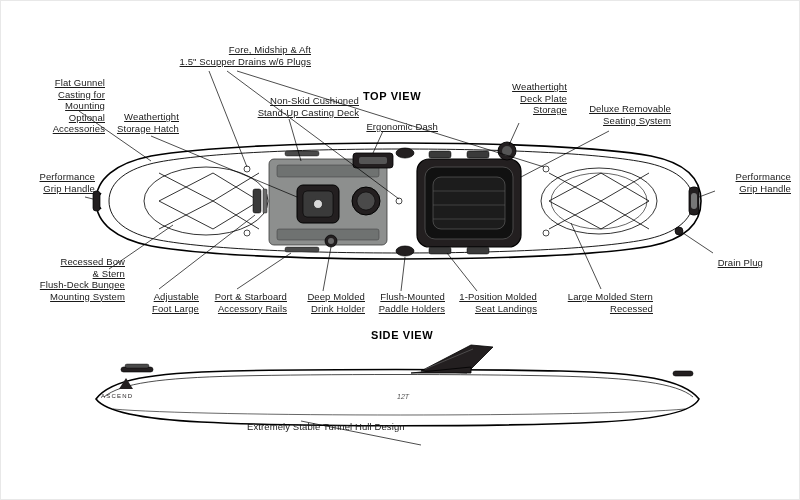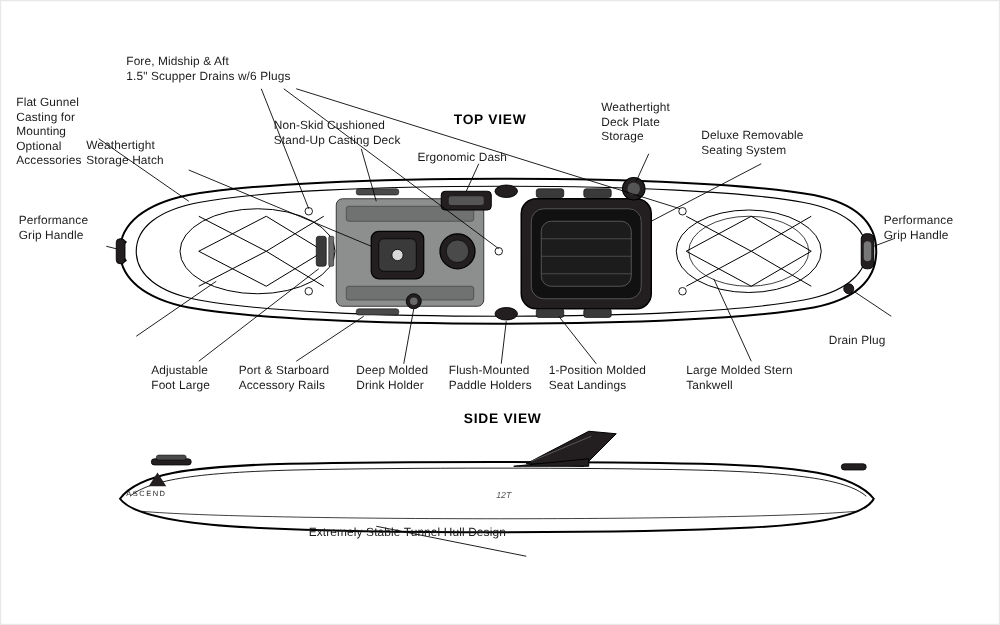--- a/index.html
+++ b/index.html
@@ -21,21 +21,21 @@
     box-sizing: border-box;
   }
   .lbl {
     position: absolute;
     font-size: 9.5px;
     line-height: 11.5px;
     color: #1a1a1a;
     white-space: pre-line;
     letter-spacing: 0.1px;
   }
-  .lbl.c { text-align: left; }
+  .lbl.c { text-align: right; text-decoration: underline; }
   .lbl.l { text-align: left; }
   .viewtitle {
     position: absolute;
     font-size: 11px;
     font-weight: bold;
     letter-spacing: 0.6px;
     color: #000;
   }
   svg.art {
     position: absolute;
@@ -234,40 +234,44 @@
 
   <div class="lbl c" style="left:560px; top:102px; width:110px;">Deluxe  Removable
 Seating System</div>
 
   <div class="lbl c" style="left:14px; top:170px; width:80px;">Performance
 Grip Handle</div>
 
   <div class="lbl c" style="left:706px; top:170px; width:84px;">Performance
 Grip Handle</div>
 
-  <div class="lbl c" style="left:662px; top:256px; width:76px;margin-top:10px;">Drain Plug</div>
-
+  <div class="lbl c" style="left:686px; top:256px; width:76px;">Drain Plug</div>
+
+  <div class="lbl c" style="left:22px; top:255px; width:102px;">Recessed Bow
+&amp; Stern
+Flush-Deck Bungee
+Mounting System</div>
 
   <div class="lbl c" style="left:120px; top:290px; width:78px;">Adjustable
 Foot Large</div>
 
   <div class="lbl c" style="left:190px; top:290px; width:96px;">Port &amp; Starboard
 Accessory Rails</div>
 
   <div class="lbl c" style="left:358px; top:290px; width:86px;">Flush-Mounted
 Paddle Holders</div>
 
   <div class="lbl c" style="left:284px; top:290px; width:80px;">Deep Molded
 Drink Holder</div>
 
   <div class="lbl c" style="left:438px; top:290px; width:98px;">1-Position Molded
 Seat Landings</div>
 
   <div class="lbl c" style="left:548px; top:290px; width:104px;">Large Molded Stern
-Tankwell</div>
+Recessed</div>
 
   <div class="lbl l" style="left:246px; top:420px; width:230px;">Extremely Stable Tunnel Hull Design</div>
 
   <div style="position:absolute; left:100px; top:392px; font-size:6px; letter-spacing:1.2px; color:#231f20;">ASCEND</div>
 
   <div style="position:absolute; left:396px; top:392px; font-size:7px; font-style:italic; color:#555;">12T</div>
 
 </div>
 
 </body></html>

